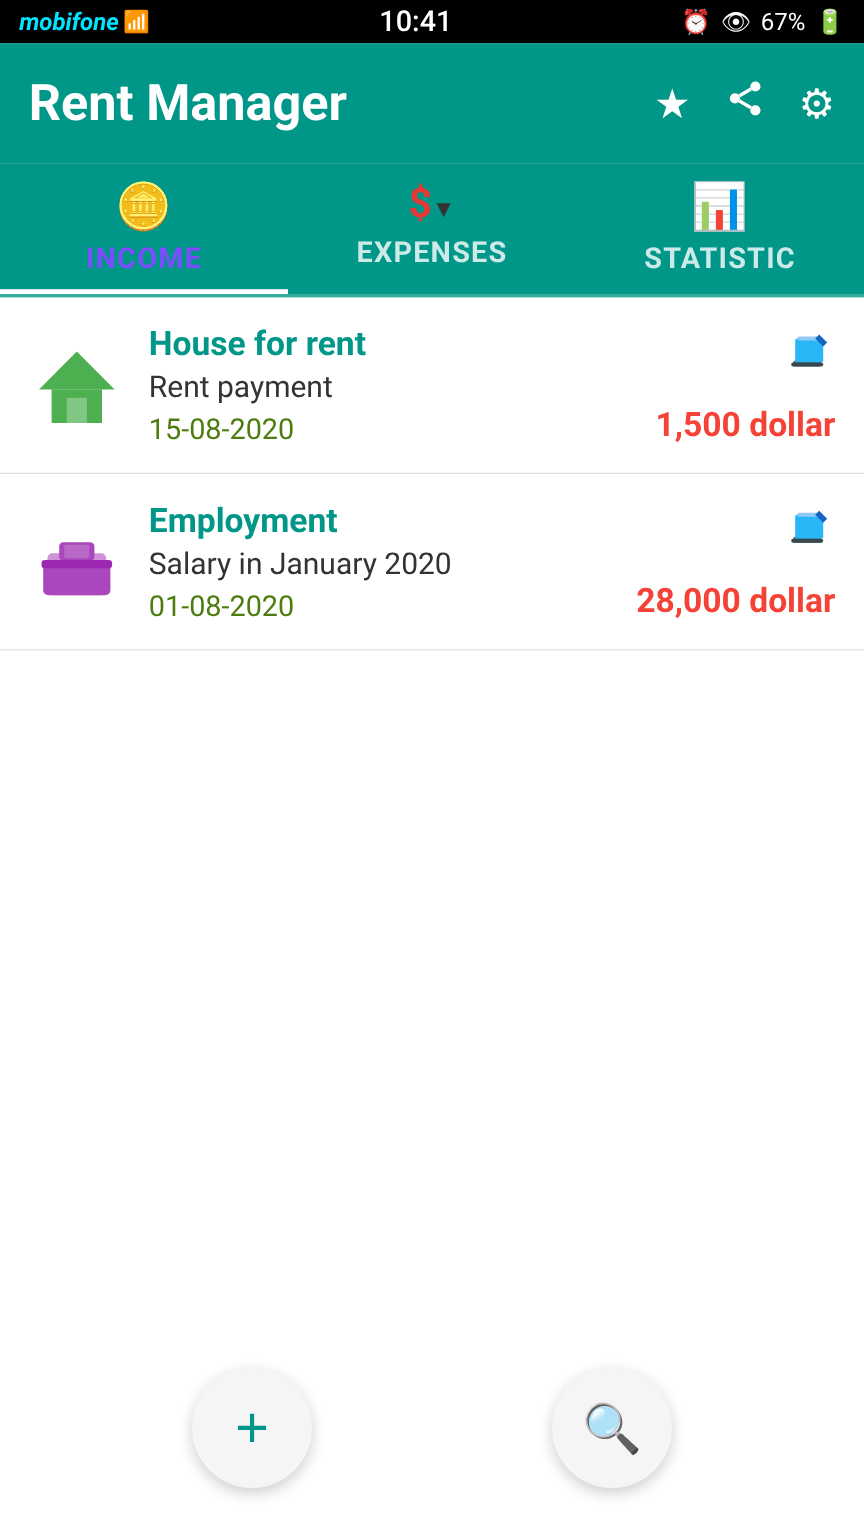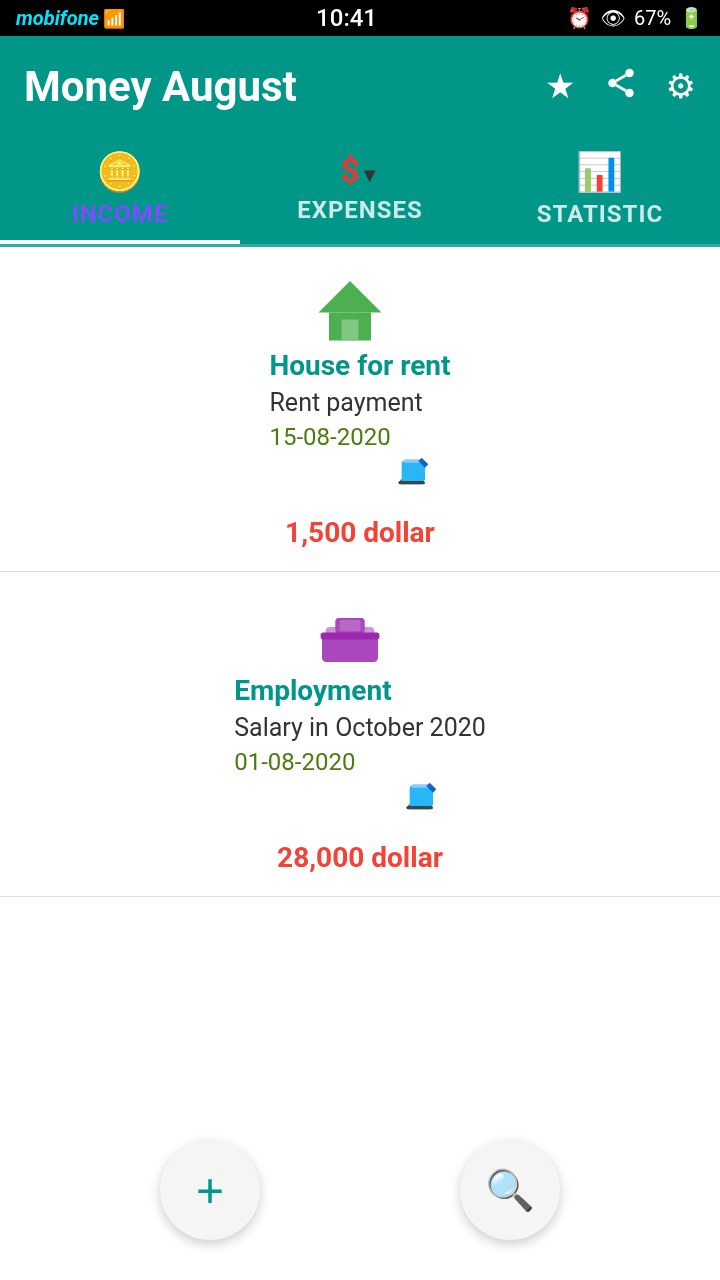--- a/index.html
+++ b/index.html
@@ -94,21 +94,20 @@
       position: relative;
     }
 
     
     .transaction-item {
       display: flex;
       align-items: center;
       padding: 22px 24px;
       border-bottom: 1px solid #e0e0e0;
       position: relative;
-      flex-direction: column;
     }
     .transaction-icon {
       width: 80px;
       height: 80px;
       display: flex;
       align-items: center;
       justify-content: center;
       margin-right: 20px;
       flex-shrink: 0;
     }
@@ -182,21 +181,21 @@
   <span style="font-size:24px; font-weight:500;">10:41</span>
   <div class="status-right">
     <span style="font-size:20px;">⏰</span>
     <span style="font-size:20px;">👁</span>
     <span style="font-size:20px;">67%</span>
     <span style="font-size:20px;">🔋</span>
   </div>
 </div>
 
 <div class="app-bar">
-  <span class="app-title">Money August</span>
+  <span class="app-title">Rent Manager</span>
   <div class="app-bar-icons">
     <span class="app-bar-icon">★</span>
     <span class="app-bar-icon" style="font-size:30px;">
       <svg width="34" height="34" viewBox="0 0 24 24" fill="white">
         <circle cx="18" cy="5" r="3"></circle>
           <circle cx="6" cy="12" r="3"></circle>
           <circle cx="18" cy="19" r="3"></circle>
         <line x1="8.59" y1="13.51" x2="15.42" y2="17.49" stroke="white" stroke-width="2"></line>
         <line x1="15.41" y1="6.51" x2="8.59" y2="10.49" stroke="white" stroke-width="2"></line>
       </svg>
@@ -256,21 +255,21 @@
       <svg width="70" height="70" viewBox="0 0 100 100">
         <rect x="15" y="40" width="70" height="50" rx="6" fill="#ce93d8"></rect>
         <rect x="10" y="50" width="80" height="40" rx="6" fill="#ab47bc"></rect>
         <rect x="30" y="28" width="40" height="20" rx="4" fill="#ab47bc" stroke="#ab47bc" stroke-width="2"></rect>
         <rect x="35" y="30" width="30" height="16" rx="2" fill="#ba68c8"></rect>
         <rect x="8" y="48" width="84" height="10" rx="4" fill="#9c27b0"></rect>
       </svg>
     </div>
     <div class="transaction-details">
       <div class="transaction-title">Employment</div>
-      <div class="transaction-desc">Salary in October 2020</div>
+      <div class="transaction-desc">Salary in January 2020</div>
       <div class="transaction-date">01-08-2020</div>
     </div>
     <div class="transaction-right">
       <span class="edit-icon">
         <svg width="40" height="40" viewBox="0 0 24 24">
           <rect x="3" y="17" width="14" height="3" rx="1" fill="#546e7a"></rect>
           <rect x="4" y="6" width="14" height="12" rx="1" fill="#29b6f6"></rect>
           <rect x="5" y="5" width="12" height="2" rx="1" fill="#90caf9"></rect>
           <polygon points="16,4 20,8 18,10 14,6" fill="#1565c0"></polygon>
           <rect x="2" y="18" width="16" height="2" rx="1" fill="#37474f"></rect>

